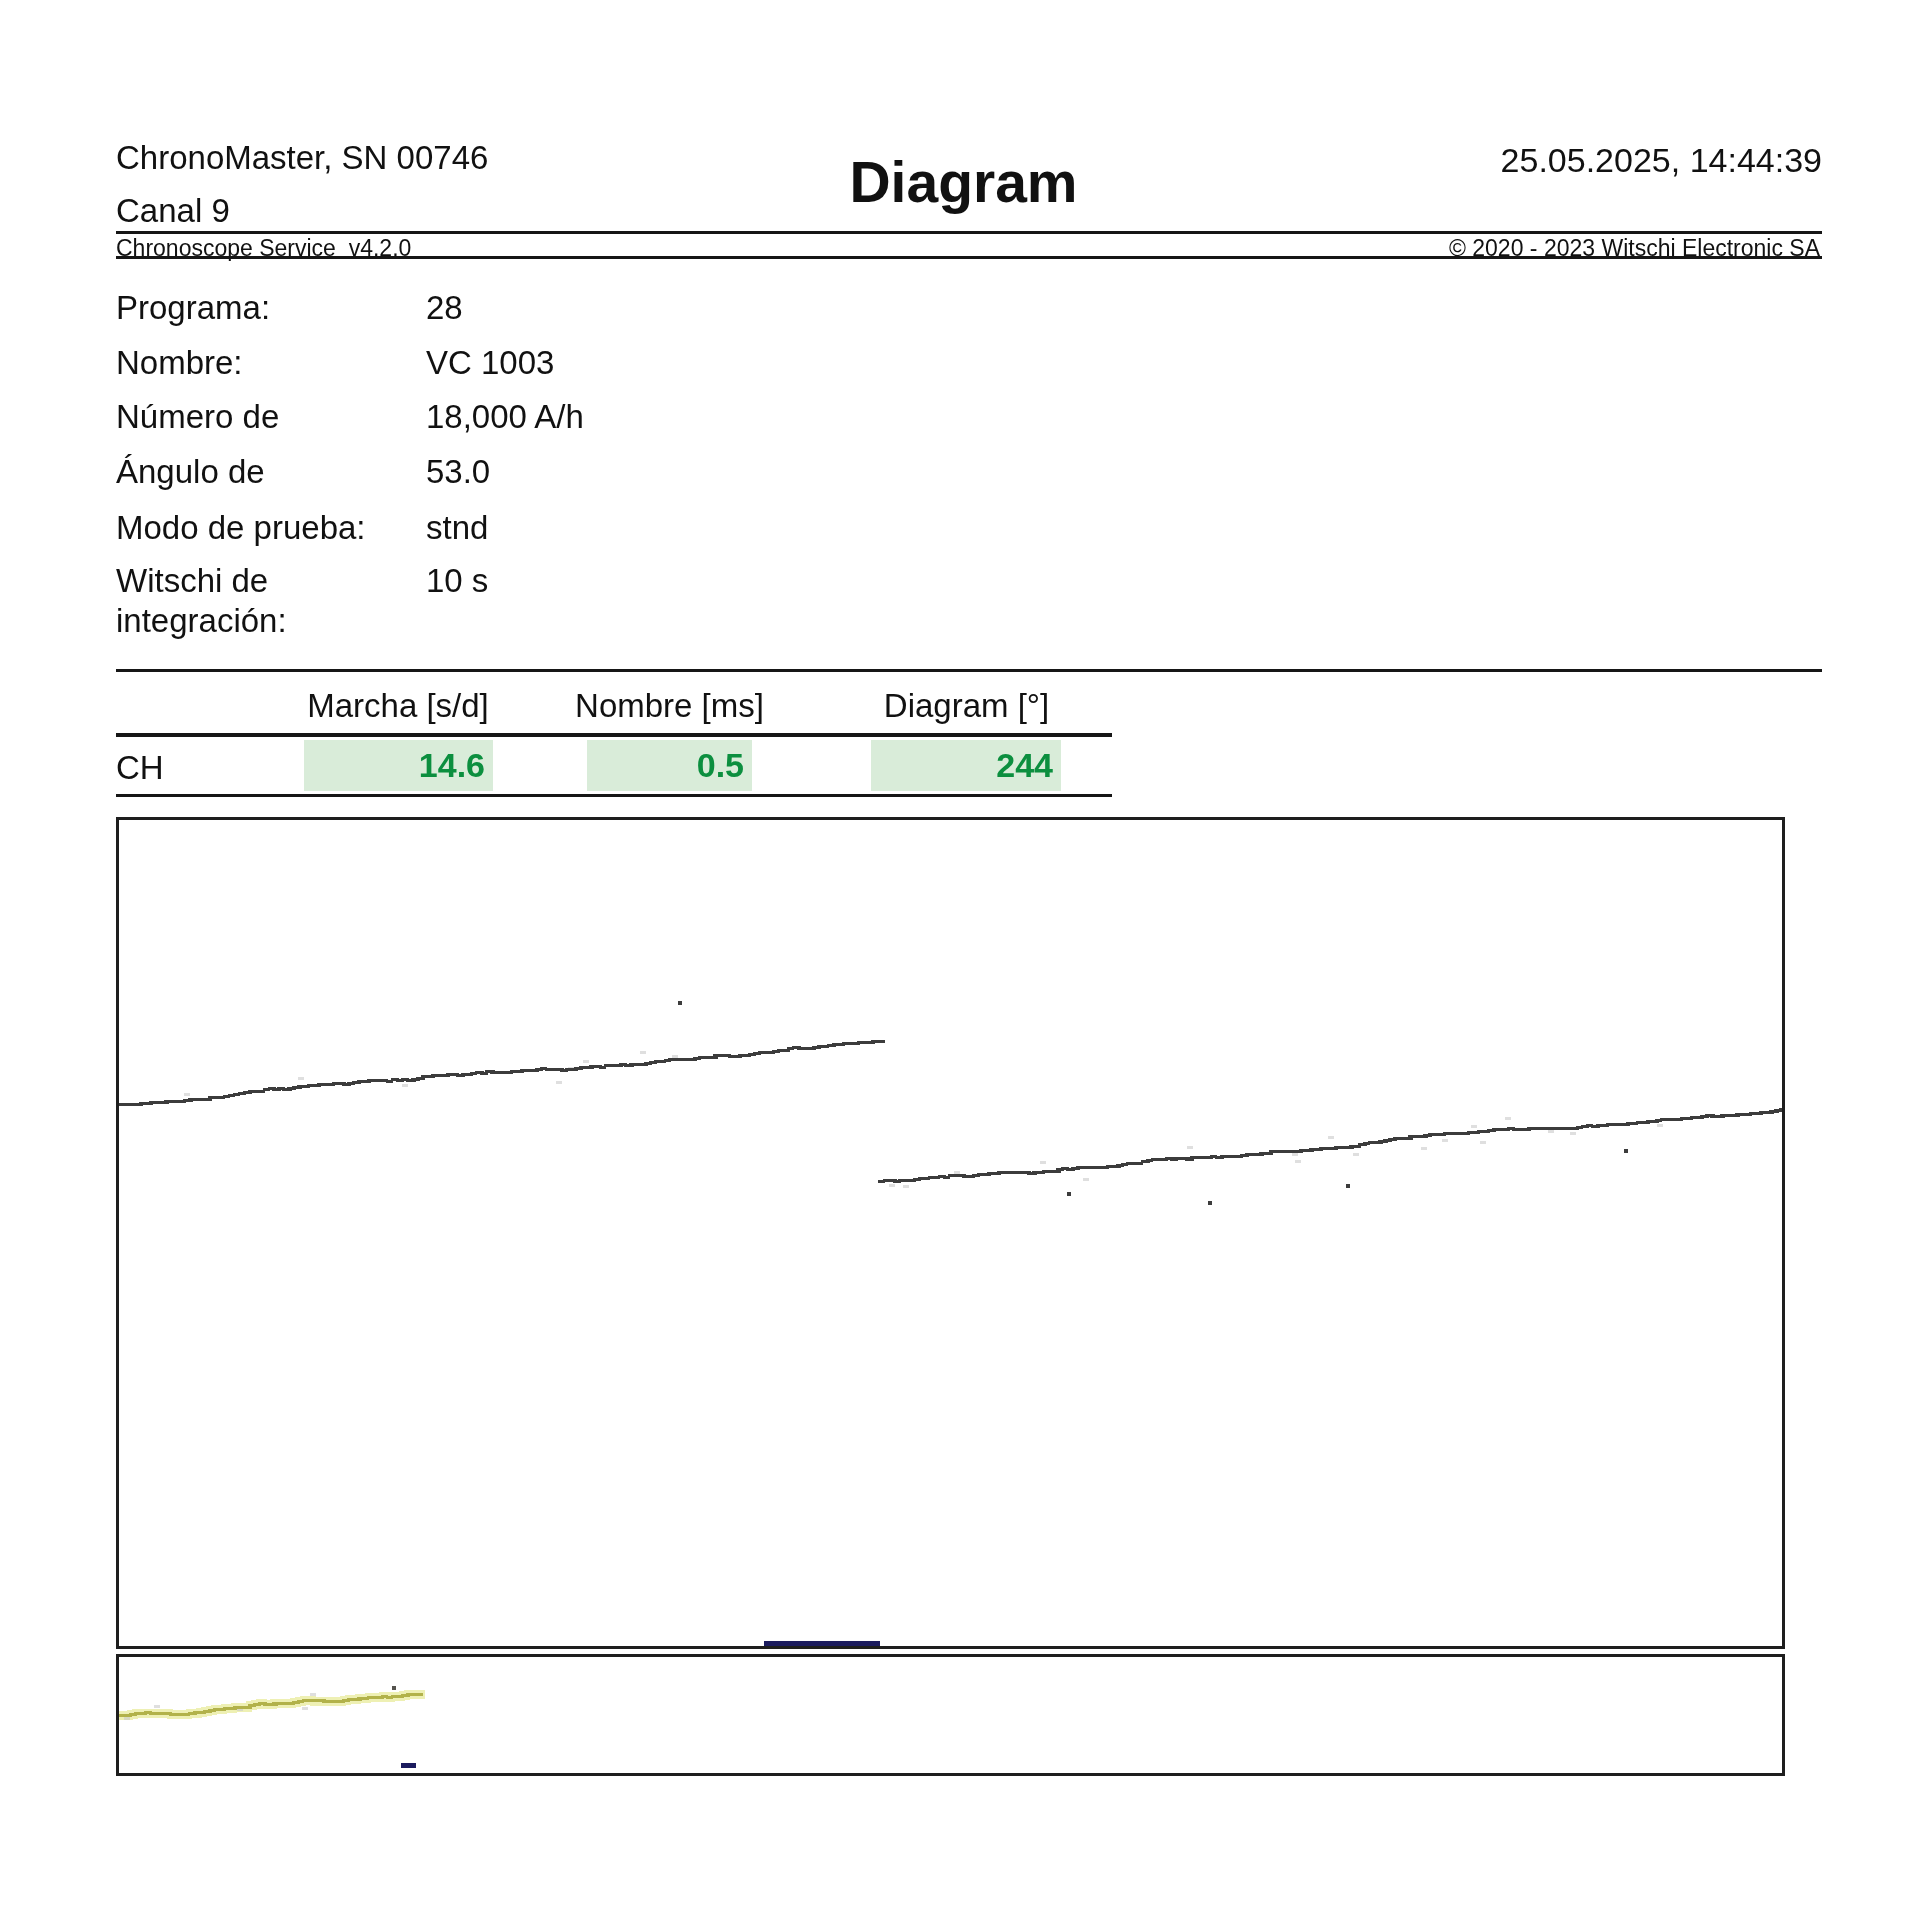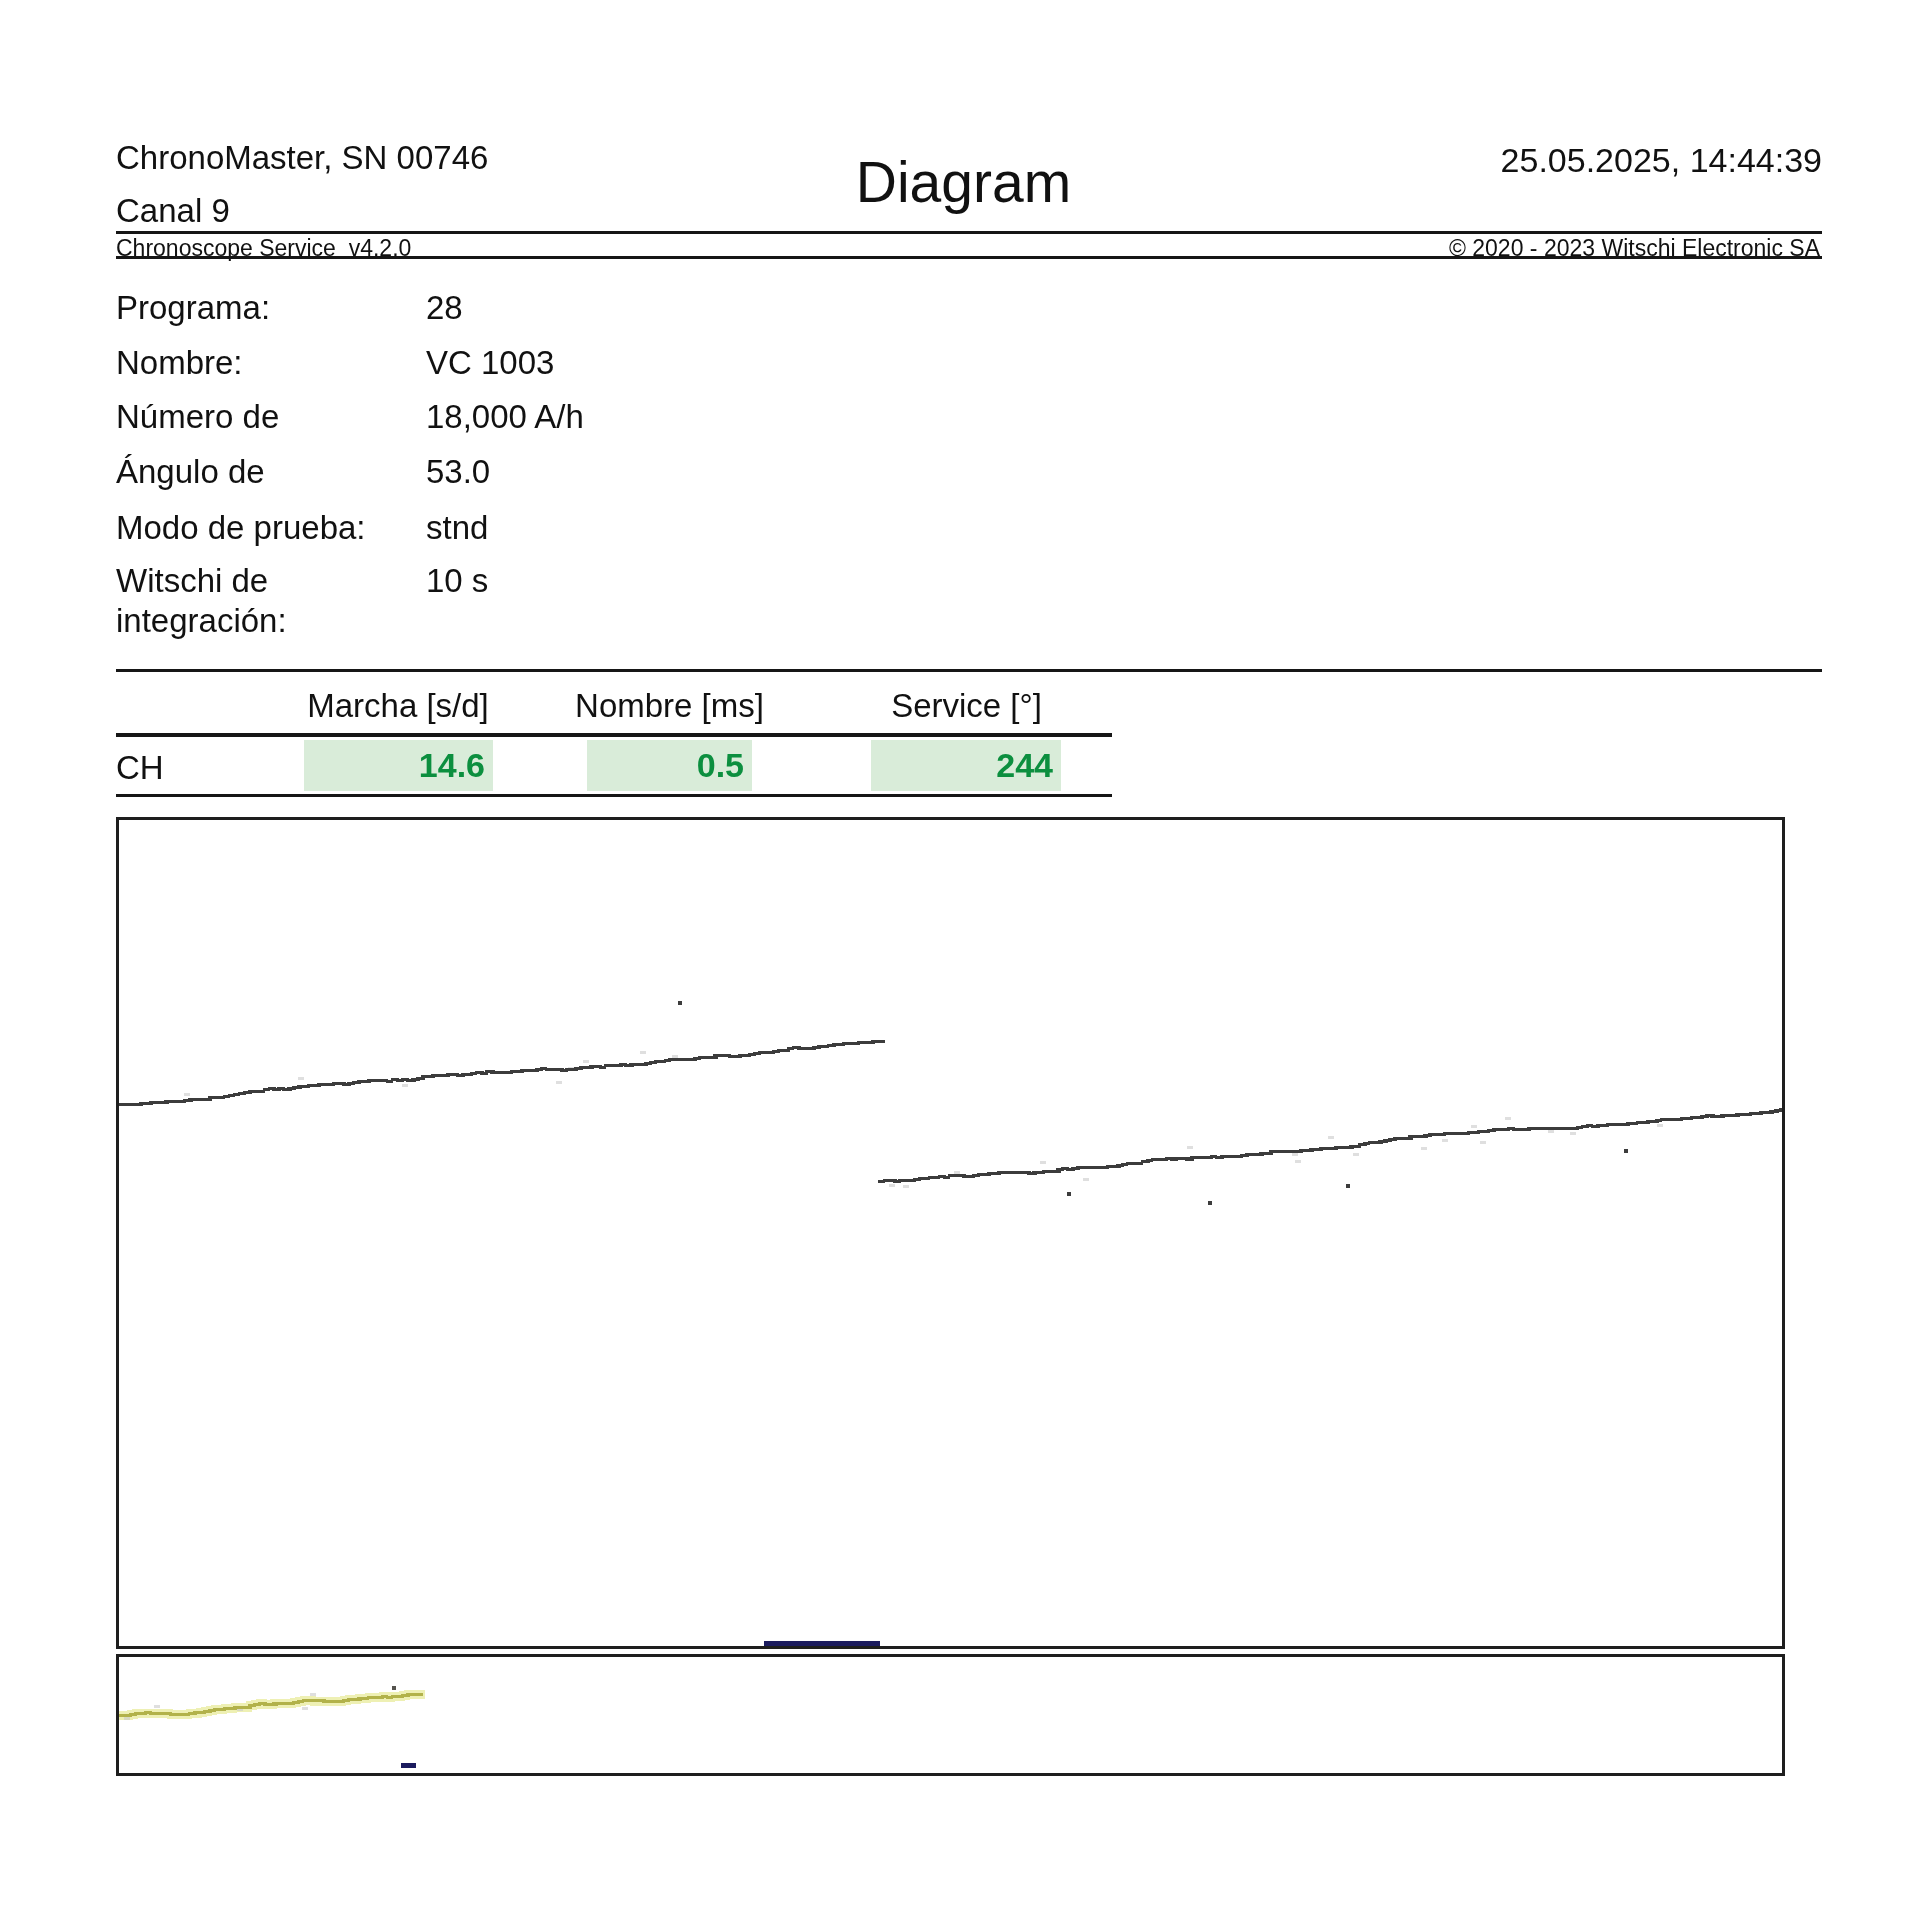--- a/index.html
+++ b/index.html
@@ -4,21 +4,21 @@
 <style>
   html,body{margin:0;padding:0;}
   body{
     width:1927px;height:1927px;position:relative;background:#ffffff;
     font-family:"Liberation Sans", sans-serif;color:#111;overflow:hidden;
   }
   .rule{position:absolute;background:#161616;height:3px;}
   .txt{position:absolute;white-space:nowrap;}
   .small{font-size:23px;}
   .body-text{font-size:33px;}
-  .title{font-size:57px;font-weight:normal;letter-spacing:0px;}
+  .title{font-size:57px;font-weight:bold;letter-spacing:0px;}
   .frame{position:absolute;border:3px solid #1e1e1e;background:#fff;box-sizing:border-box;}
   .panel-inner{position:absolute;left:0;top:0;right:0;bottom:0;overflow:hidden;}
   .dash{position:absolute;}
   .cell{
     position:absolute;height:51px;background:var(--cell-bg,#d9ecd9);
     font-size:34px;font-weight:bold;color:var(--accent-green,#0c8f3f);
     line-height:51px;text-align:right;box-sizing:border-box;padding-right:8px;
   }
   .col-header{position:absolute;font-size:33px;text-align:center;}
   .prog-label{position:absolute;font-size:33px;line-height:40px;width:297px;white-space:normal;}
@@ -56,21 +56,21 @@
 
   <div class="prog-label" style="left:116px;top:561px;width:277px;">Witschi de integración:</div>
   <div class="prog-value" style="left:426px;top:561px;">10 s</div>
 </div>
 
 <div class="rule" style="left:116px;top:669px;width:1706px;"></div>
 
 <div>
   <div class="col-header" style="left:274px;top:687px;width:248px;">Marcha [s/d]</div>
   <div class="col-header" style="left:557px;top:687px;width:225px;">Nombre [ms]</div>
-  <div class="col-header" style="left:842px;top:687px;width:249px;">Service [°]</div>
+  <div class="col-header" style="left:842px;top:687px;width:249px;">Diagram [°]</div>
 
   <div class="rule" style="left:116px;top:733px;width:996px;height:4px;"></div>
 
   <div class="txt" style="left:116px;top:749px;font-size:33px;">CH</div>
   <div class="cell" style="left:304px;top:740px;width:189px;">14.6</div>
   <div class="cell" style="left:587px;top:740px;width:165px;">0.5</div>
   <div class="cell" style="left:871px;top:740px;width:190px;">244</div>
 
   <div class="rule" style="left:116px;top:794px;width:996px;"></div>
 </div>

